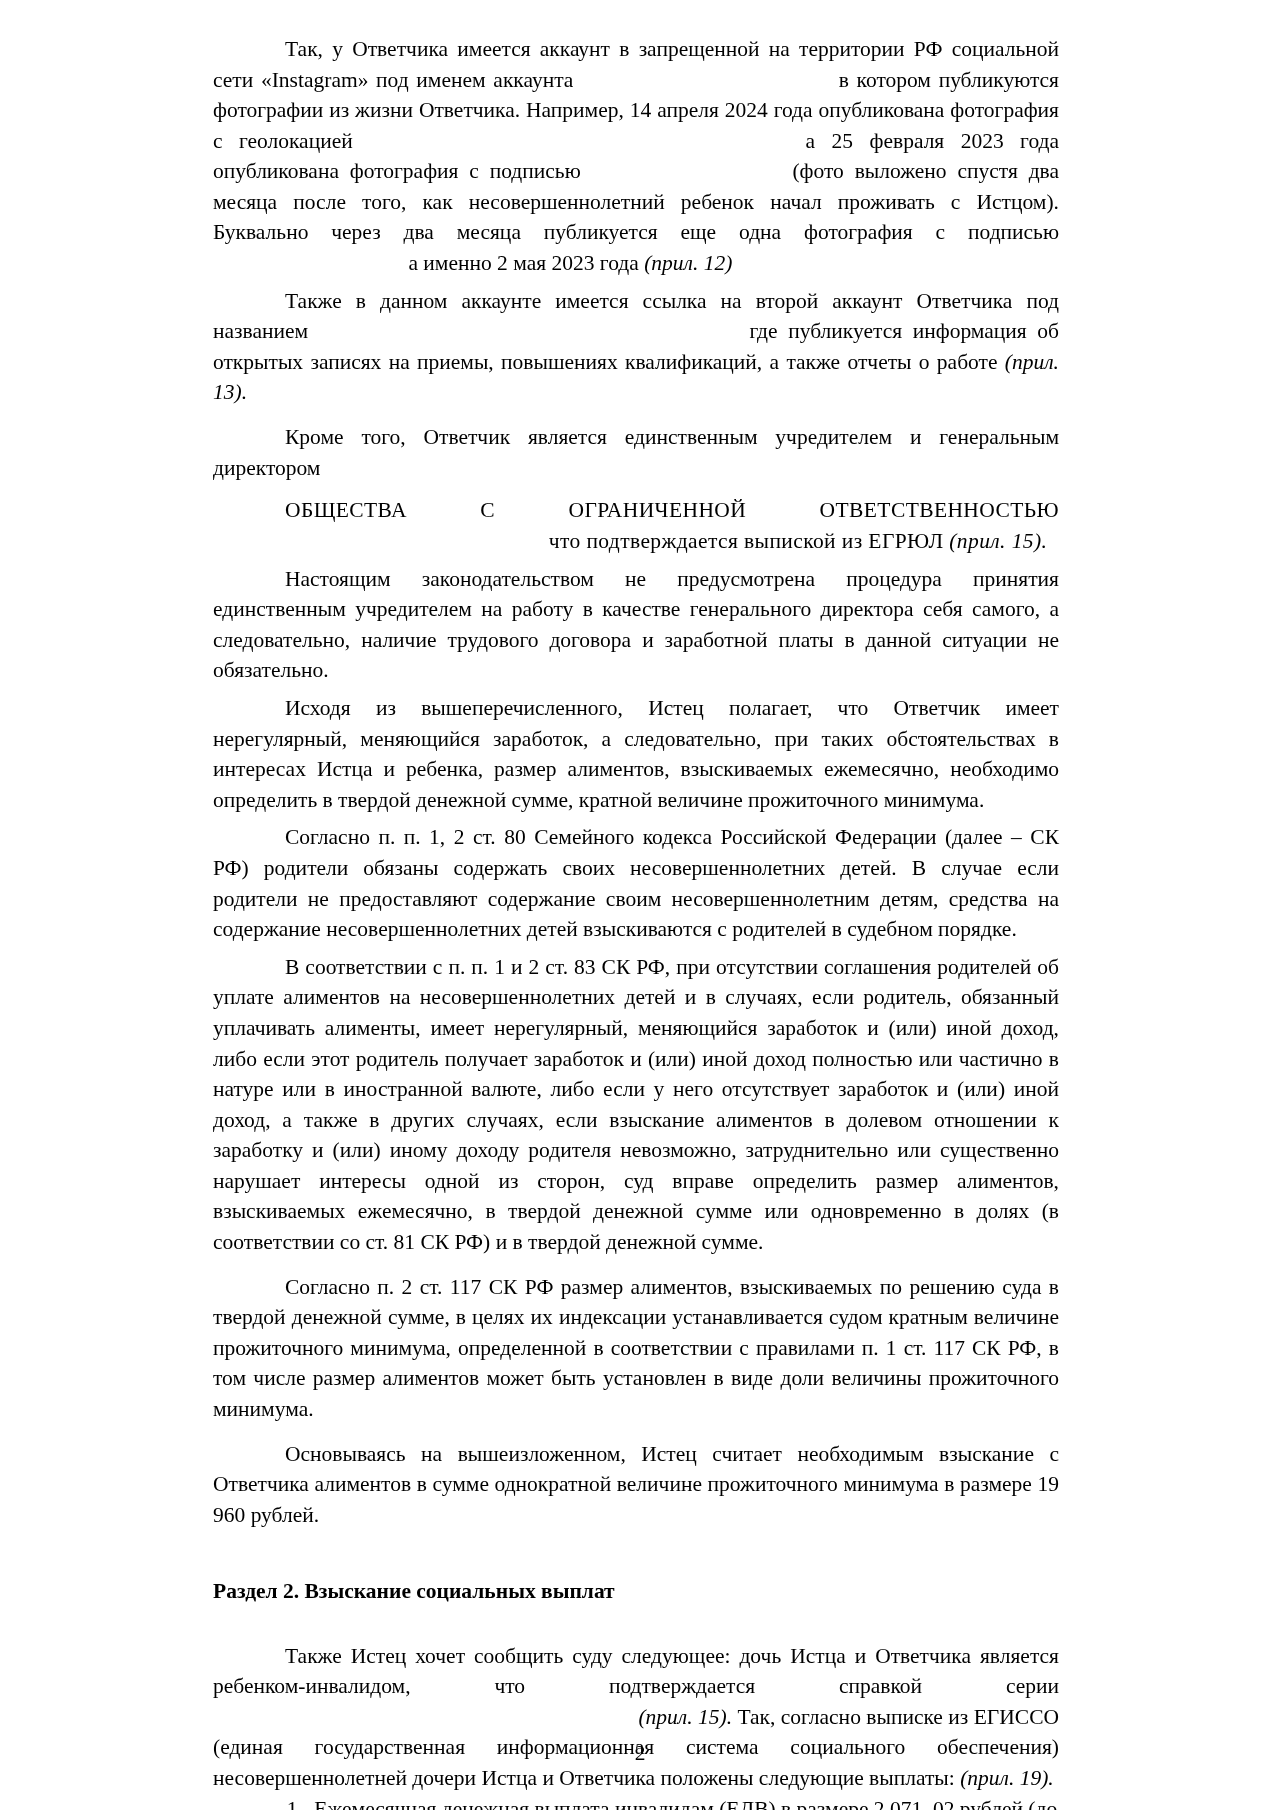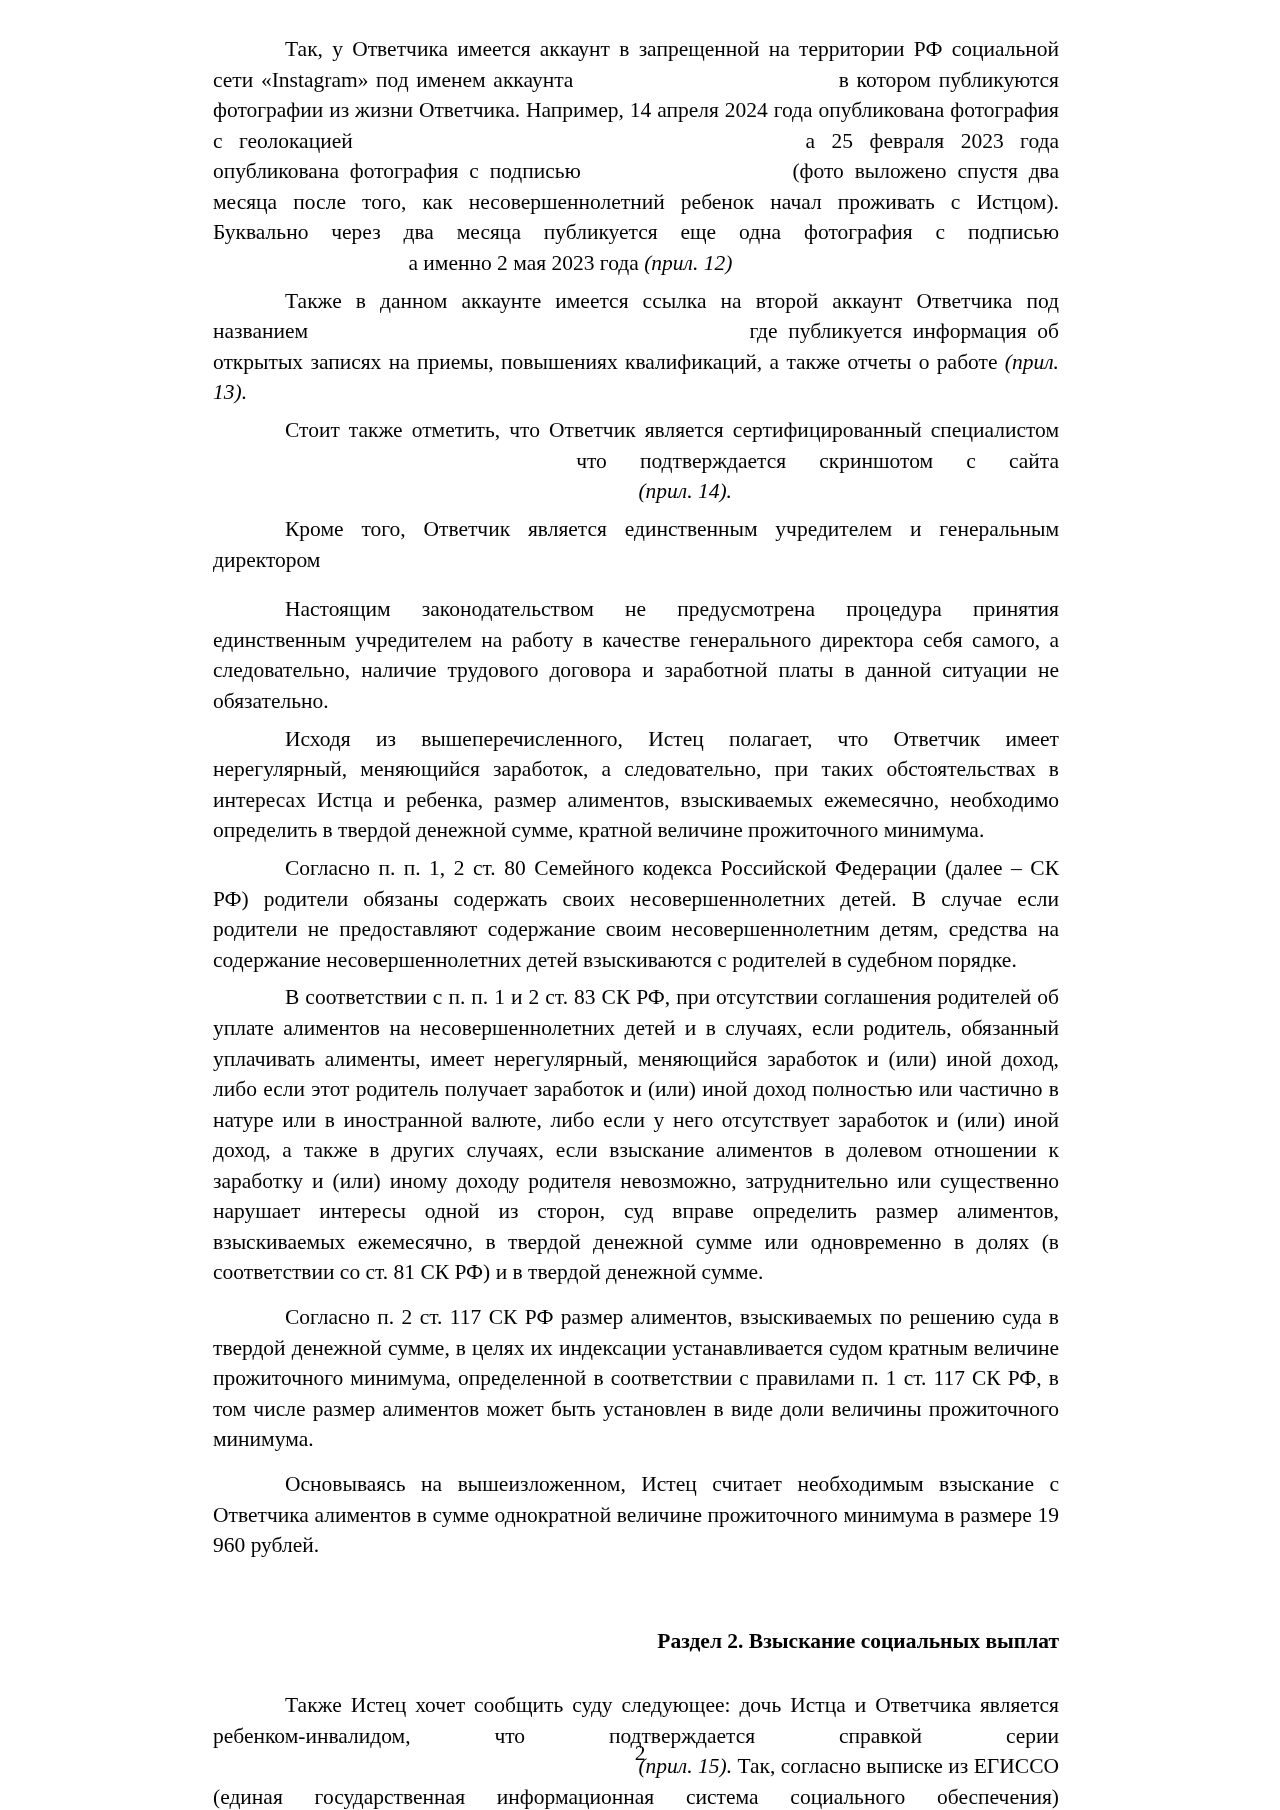--- a/index.html
+++ b/index.html
@@ -46,22 +46,22 @@
   .g-lg   { width: 250px; }
   .g-xl   { width: 330px; }
   .g-xxl  { width: 420px; }
   .it { font-style: italic; }
   .caps { text-transform: none; }
   .ooo-line {
     text-indent: 0;
     letter-spacing: 0.4px;
   }
   .section-heading {
-    margin: 65px 0 0 0;
-    text-align: right;
+    margin: 46px 0 0 0;
+    text-align: left;
     font-weight: bold;
     font-size: 21.5px;
     text-indent: 0;
   }
   .after-heading-space {
     height: 34px;
   }
   ol.payments {
     margin: 0;
     padding: 0 0 0 0;
@@ -110,32 +110,30 @@
     <div class="blockgap"></div>
 
     <p class="para">
       <span>Также в данном аккаунте имеется ссылка на второй аккаунт Ответчика под названием</span>
       <span class="gap g-xxl"> </span>
       <span>где публикуется информация об открытых записях на приемы, повышениях квалификаций, а также отчеты о работе</span><span class="it"> (прил. 13).</span>
     </p>
 
     <div class="blockgap"></div>
 
-    <p class="para">
-      <span>Стоит также отметить, что Ответчик является сертифицированный специалистом</span>
-      <span class="gap g-xl"> </span>
-      <span>что подтверждается скриншотом с сайта</span>
-      <span class="gap g-xxl"> </span>
-      <span class="it">(прил. 14).</span>
-    </p>
 
     <div class="blockgap"></div>
 
     <p class="para tight">
       <span>Кроме того, Ответчик является единственным учредителем и генеральным директором</span>
+    </p>
+    <p class="para ooo-line">
+      <span class="caps">ОБЩЕСТВА С ОГРАНИЧЕННОЙ ОТВЕТСТВЕННОСТЬЮ</span>
+      <span class="gap g-xl"> </span>
+      <span>что подтверждается выпиской из ЕГРЮЛ</span><span class="it"> (прил. 15).</span>
     </p>
 
     <div class="blockgap"></div>
 
     <p class="para">
       <span>Настоящим законодательством не предусмотрена процедура принятия единственным учредителем на работу в качестве генерального директора себя самого, а следовательно, наличие трудового договора и заработной платы в данной ситуации не обязательно.</span>
     </p>
 
     <div class="blockgap"></div>
 

